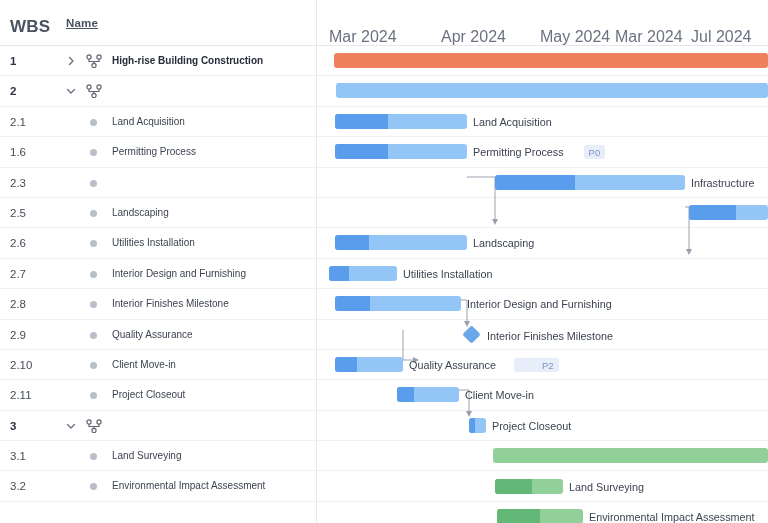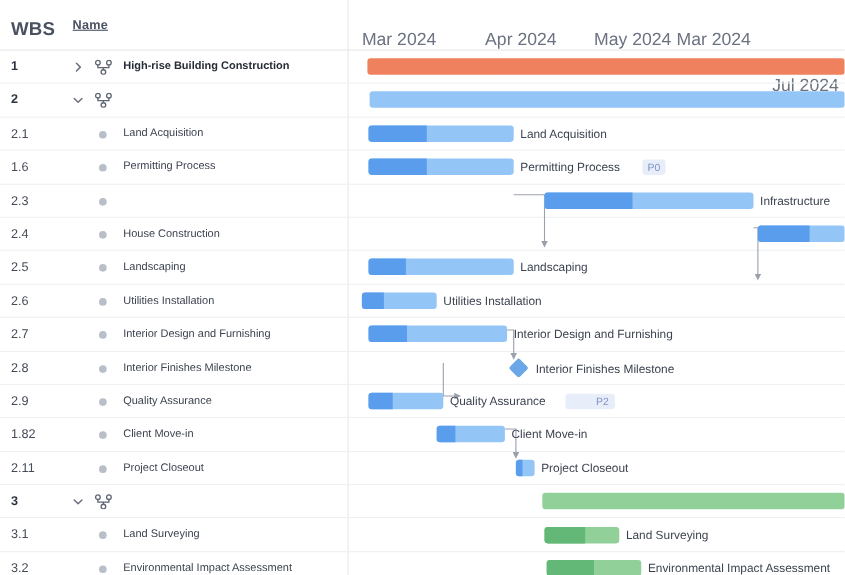--- a/index.html
+++ b/index.html
@@ -131,21 +131,21 @@
 <div id="app">
 
   <div class="header">
     <div class="hdr-wbs">WBS</div>
     <div class="hdr-name">Name</div>
     <div class="hdr-timeline" id="months">
         <div class="month" style="left: 12px;">Mar 2024</div>
         <div class="month" style="left: 108px; margin-left: 16px;">Apr 2024</div>
         <div class="month" style="left: 203px; padding-left: 20px;">May 2024</div>
         <div class="month" style="left: 298px;">Mar 2024</div>
-        <div class="month" style="left: 385px; margin-top: 42px;">Jul 2024</div>
+        <div class="month" style="left: 374px;">Jul 2024</div>
       </div>
   </div>
 
   <div class="vsep"></div>
 
   <div class="rows" id="rows">
       <div class="row group">
         <div class="wbs">1</div>
         <div class="chev">
           <svg viewBox="0 0 14 14" width="14" height="14">
@@ -182,25 +182,20 @@
       <div class="row">
         <div class="wbs">1.6</div>
         <div class="dot"></div>
         <div class="rname">Permitting Process</div>
       </div>
       <div class="row">
         <div class="wbs">2.3</div>
         <div class="dot"></div>
       </div>
       <div class="row">
-        <div class="wbs">2.4</div>
-        <div class="dot"></div>
-        <div class="rname">House Construction</div>
-      </div>
-      <div class="row">
         <div class="wbs">2.5</div>
         <div class="dot"></div>
         <div class="rname">Landscaping</div>
       </div>
       <div class="row">
         <div class="wbs">2.6</div>
         <div class="dot"></div>
         <div class="rname">Utilities Installation</div>
       </div>
       <div class="row">
@@ -212,21 +207,21 @@
         <div class="wbs">2.8</div>
         <div class="dot"></div>
         <div class="rname">Interior Finishes Milestone</div>
       </div>
       <div class="row">
         <div class="wbs">2.9</div>
         <div class="dot"></div>
         <div class="rname">Quality Assurance</div>
       </div>
       <div class="row">
-        <div class="wbs">1.82</div>
+        <div class="wbs">2.10</div>
         <div class="dot"></div>
         <div class="rname">Client Move-in</div>
       </div>
       <div class="row">
         <div class="wbs">2.11</div>
         <div class="dot"></div>
         <div class="rname">Project Closeout</div>
       </div>
       <div class="row group">
         <div class="wbs">3</div>

